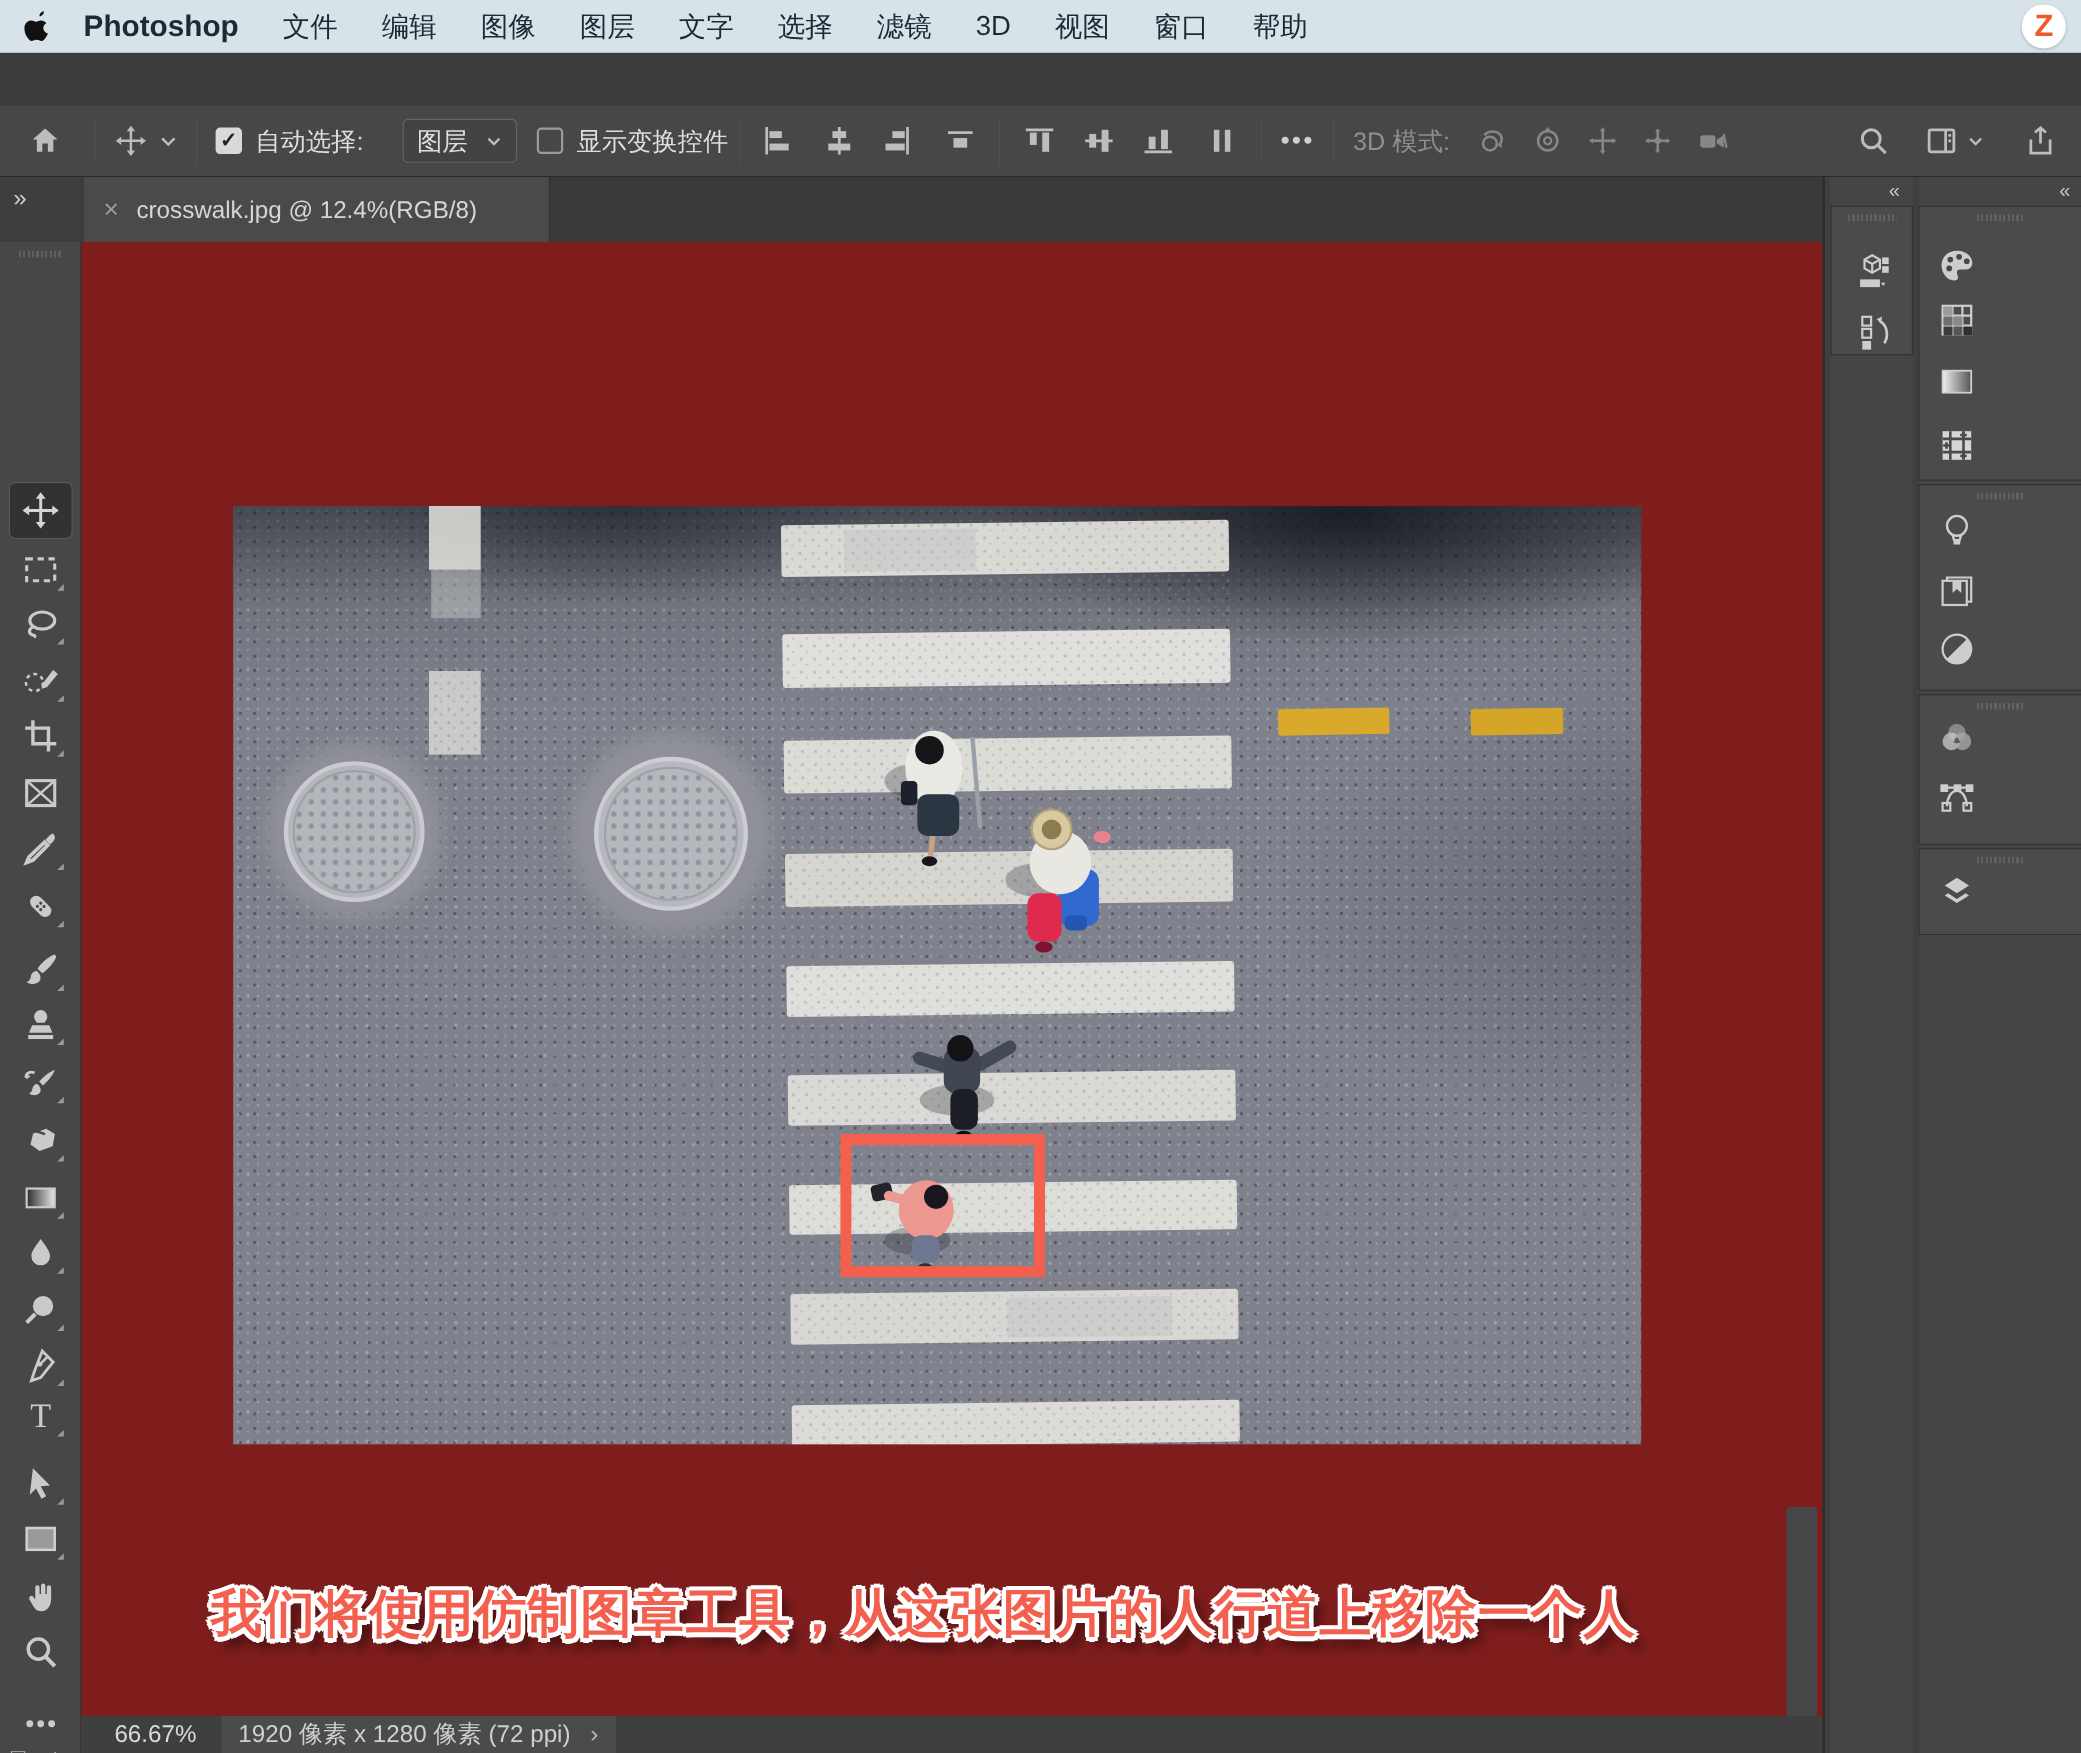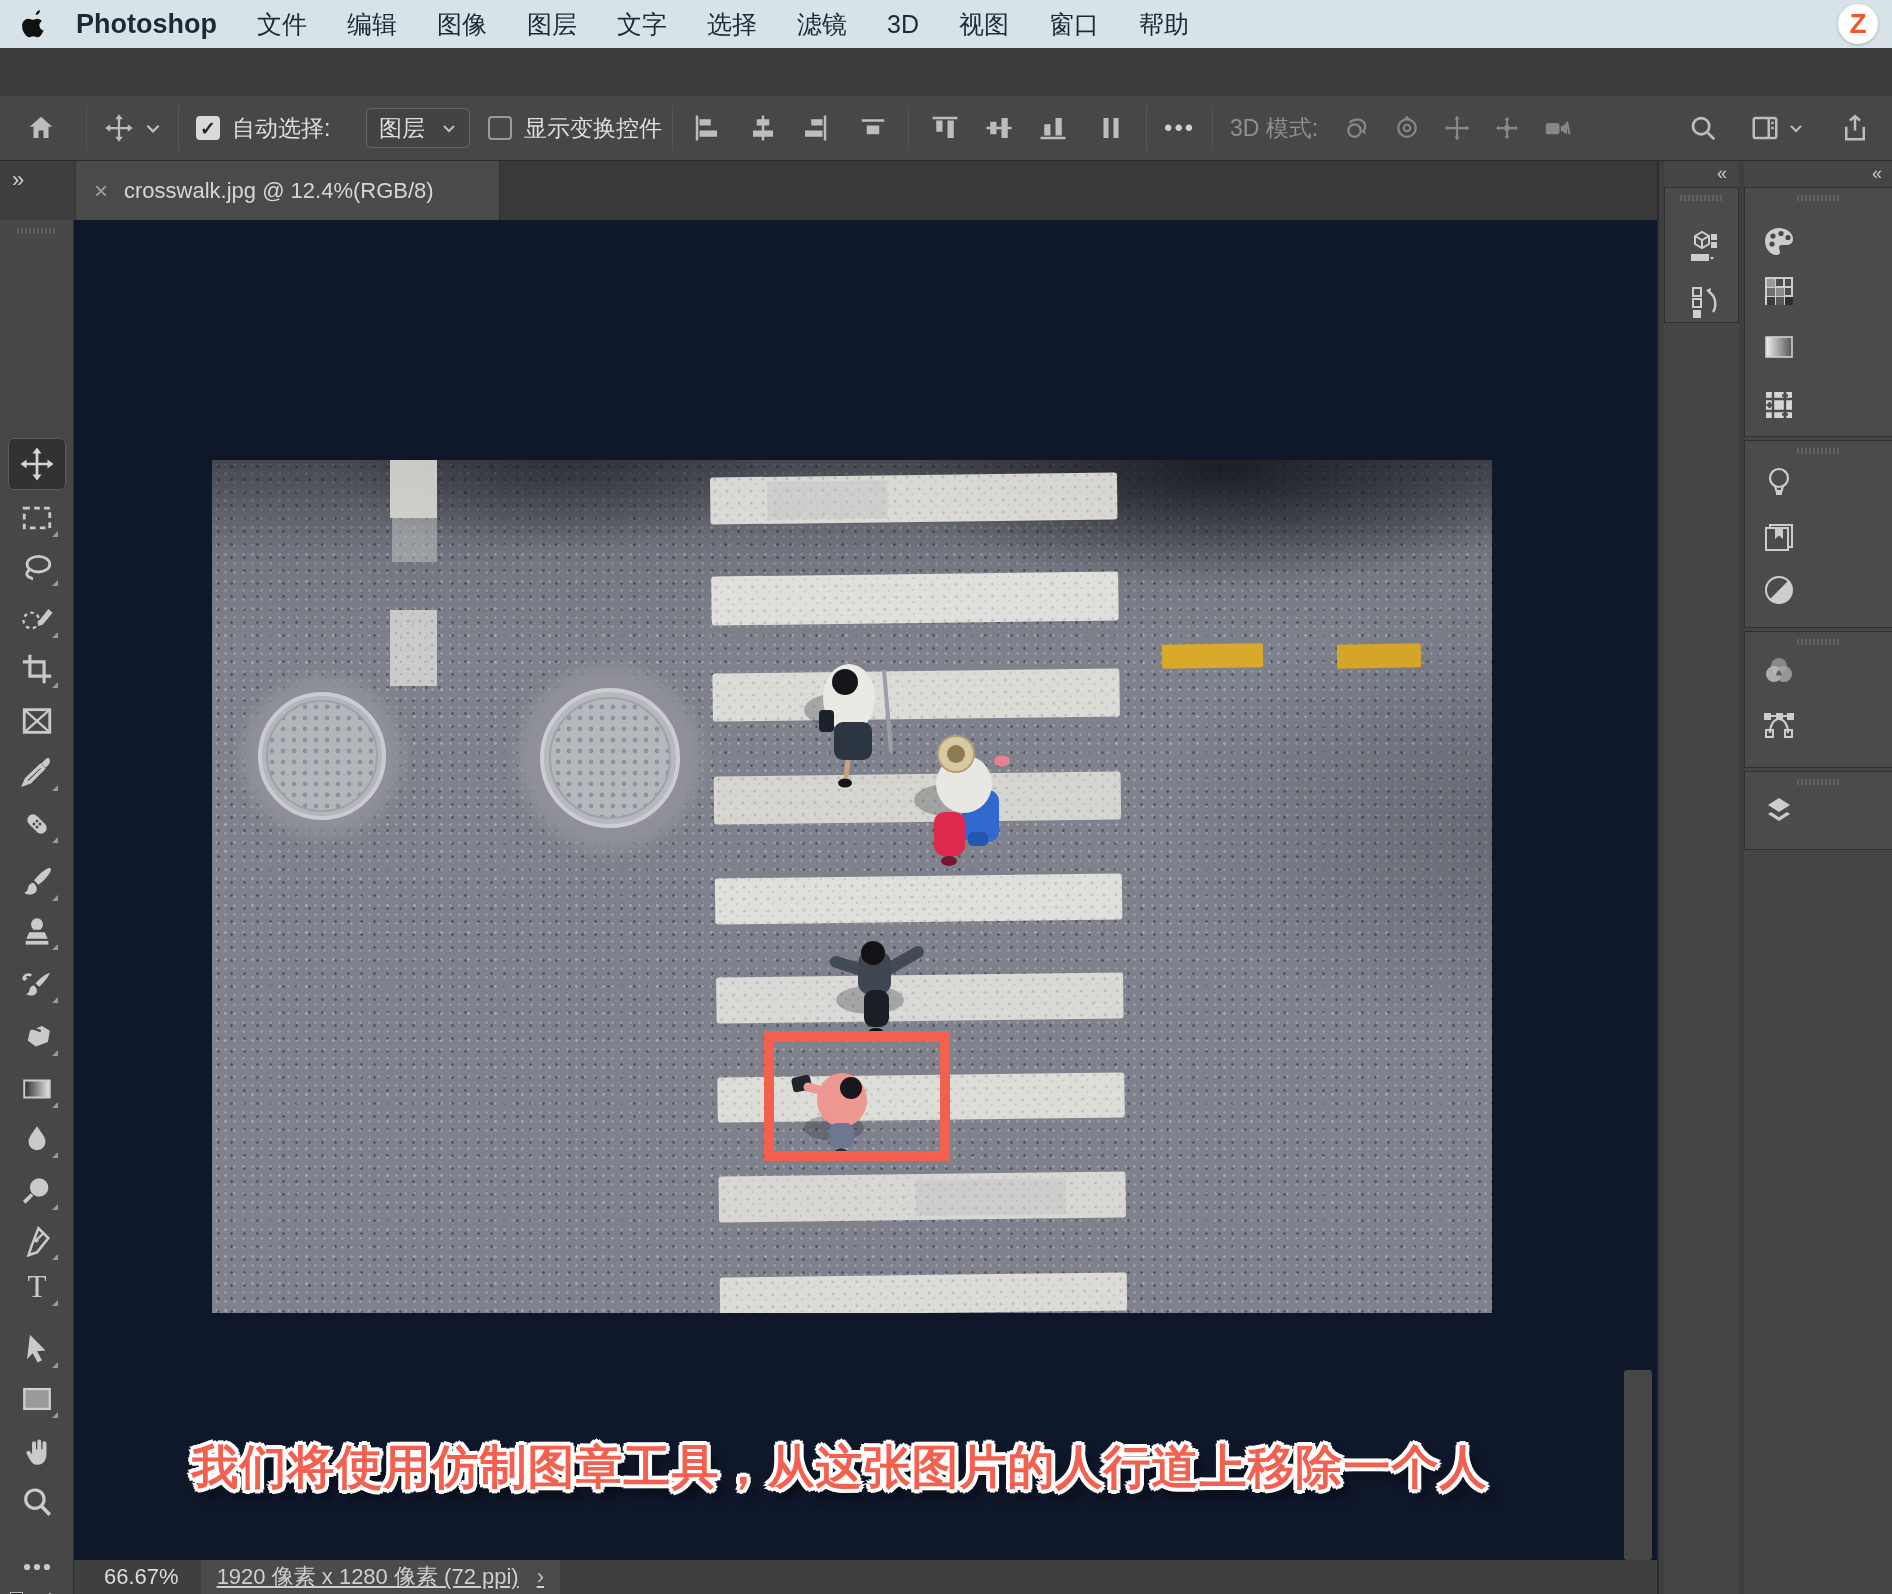--- a/index.html
+++ b/index.html
@@ -56,21 +56,21 @@
            background:repeating-linear-gradient(90deg,#5f5f5f 0 2px,transparent 2px 4px); }
   .tool { position:absolute; left:20px; width:34px; height:34px; color:#cacaca; }
   .tool svg { width:34px; height:34px; }
   .tool .fly { position:absolute; right:-4px; bottom:-2px; width:0; height:0;
                border-left:6px solid transparent; border-bottom:6px solid #9a9a9a; }
   .tool-btn { position:absolute; left:8px; top:218px; width:58px; height:52px; background:#323232;
               border:1px solid #5b5b5b; border-radius:6px; display:flex; align-items:center; justify-content:center; color:#d5d5d5; }
   .tool-btn svg { width:36px; height:36px; }
 
   
-  .canvas-area { position:absolute; left:74px; top:220px; width:1583px; height:1374px; background:#0f172a; }
+  .canvas-area { position:absolute; left:74px; top:220px; width:1583px; height:1374px; background:#7f1d1d; }
   .vscroll { position:absolute; left:1550px; top:1150px; width:28px; height:190px; background:#464646; border-radius:3px; }
 
   .photo { position:absolute; left:138px; top:240px; width:1280px; height:853px;
     background-color:#7f828c;
     background-image:
       linear-gradient(180deg, rgba(22,24,31,.55), rgba(22,24,31,.12) 11%, rgba(22,24,31,0) 22%),
       radial-gradient(480px 170px at 79% 1%, rgba(12,14,19,.8), transparent 70%),
       radial-gradient(330px 130px at 27% 0%, rgba(12,14,19,.45), transparent 70%),
       radial-gradient(560px 320px at 104% 42%, rgba(28,31,40,.28), transparent 70%),
       radial-gradient(rgba(255,255,255,.22) 1px, transparent 1.5px),
@@ -85,21 +85,21 @@
   .subtitle { position:absolute; left:50%; top:1216px; transform:translateX(-52%); white-space:nowrap;
               font-size:47px; font-weight:800; letter-spacing:1px; color:#f4604f;
               text-shadow:-3px -3px 0 #fff, 3px -3px 0 #fff, -3px 3px 0 #fff, 3px 3px 0 #fff,
                           0 -4px 0 #fff, 0 4px 0 #fff, -4px 0 0 #fff, 4px 0 0 #fff,
                           8px 10px 10px rgba(0,0,0,.6); }
 
   .statusbar { position:absolute; left:0; top:1340px; width:1583px; height:34px; background:#3f3f3f;
                display:flex; align-items:center; color:#dcdcdc; font-size:22px; }
   .status-zoom { margin-left:30px; }
   .status-dims { margin-left:22px; height:34px; display:flex; align-items:center; background:#4b4b4b;
-                 padding:0 16px; color:#cfcfcf;text-decoration:underline; }
+                 padding:0 16px; color:#cfcfcf; }
   .status-dims .chev { margin-left:18px; color:#bdbdbd; }
 
   
   .dock { position:absolute; left:1657px; top:161px; width:235px; height:1433px; background:#3f3f3f;
           border-left:2px solid #2b2b2b; }
   .dock-col { position:absolute; top:0; bottom:0; background:#454545; }
   .dock-col.c1 { left:5px; width:75px; }
   .dock-col.c2 { left:85px; width:150px; }
   .dock-head { height:26px; color:#c9c9c9; font-size:18px; text-align:right; padding:2px 12px 0 0; }
   .pgroup { position:absolute; left:0; right:0; background:#4b4b4b; border:1px solid #2f2f2f; }

